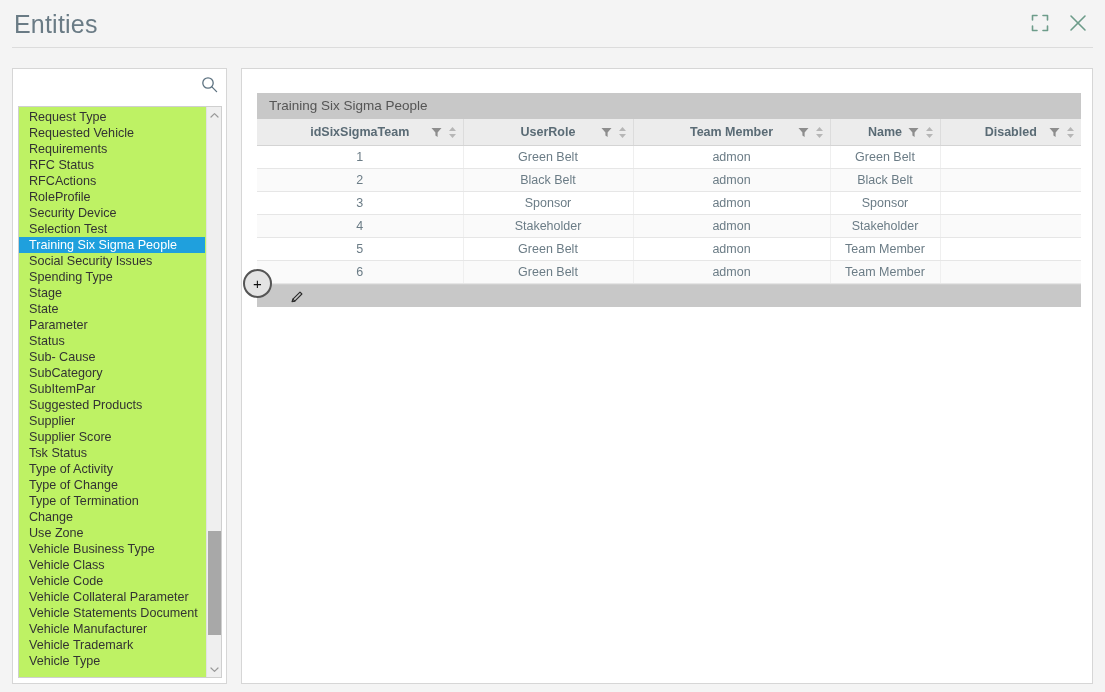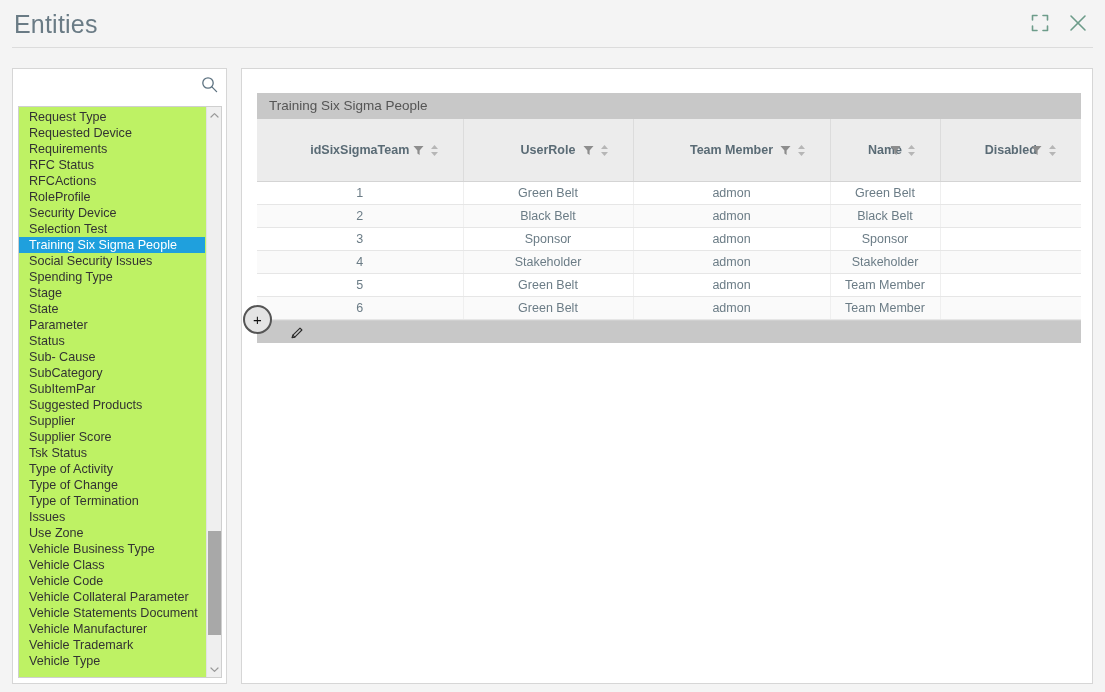--- a/index.html
+++ b/index.html
@@ -168,21 +168,21 @@
     table-layout: fixed;
   }
   table#data-grid th {
     height: 26px;
     background: #ececec;
     border-right: 1px solid #dcdcdc;
     border-bottom: 1px solid #d4d4d4;
     font-size: 12.5px;
     font-weight: bold;
     color: #5a6b75;
-    padding: 18px;
+    padding: 0;
     position: relative;
   }
   table#data-grid th:last-child { border-right: none; }
   .th-inner {
     display: flex;
     align-items: center;
     justify-content: center;
     height: 26px;
     padding: 0 6px;
     position: relative;
@@ -279,21 +279,21 @@
       <svg width="17" height="17" viewBox="0 0 17 17">
         <circle cx="7" cy="7" r="5.2" fill="none" stroke="#5d7280" stroke-width="1.3"></circle>
         <line x1="10.9" y1="10.9" x2="15.6" y2="15.6" stroke="#5d7280" stroke-width="1.3" stroke-linecap="round"></line>
       </svg>
     </span>
   </div>
 
   <div id="entity-list-wrap">
     <ul id="entity-list">
         <li>Request Type</li>
-        <li>Requested Device</li>
+        <li>Requested Vehicle</li>
         <li>Requirements</li>
         <li>RFC Status</li>
         <li>RFCActions</li>
         <li>RoleProfile</li>
         <li>Security Device</li>
         <li>Selection Test</li>
         <li class="selected">Training Six Sigma People</li>
         <li>Social Security Issues</li>
         <li>Spending Type</li>
         <li>Stage</li>
@@ -303,21 +303,21 @@
         <li>Sub- Cause</li>
         <li>SubCategory</li>
         <li>SubItemPar</li>
         <li>Suggested Products</li>
         <li>Supplier</li>
         <li>Supplier Score</li>
         <li>Tsk Status</li>
         <li>Type of Activity</li>
         <li>Type of Change</li>
         <li>Type of Termination</li>
-        <li>Issues</li>
+        <li>Change</li>
         <li>Use Zone</li>
         <li>Vehicle Business Type</li>
         <li>Vehicle Class</li>
         <li>Vehicle Code</li>
         <li>Vehicle Collateral Parameter</li>
         <li>Vehicle Statements Document</li>
         <li>Vehicle Manufacturer</li>
         <li>Vehicle Trademark</li>
         <li>Vehicle Type</li>
       </ul>

